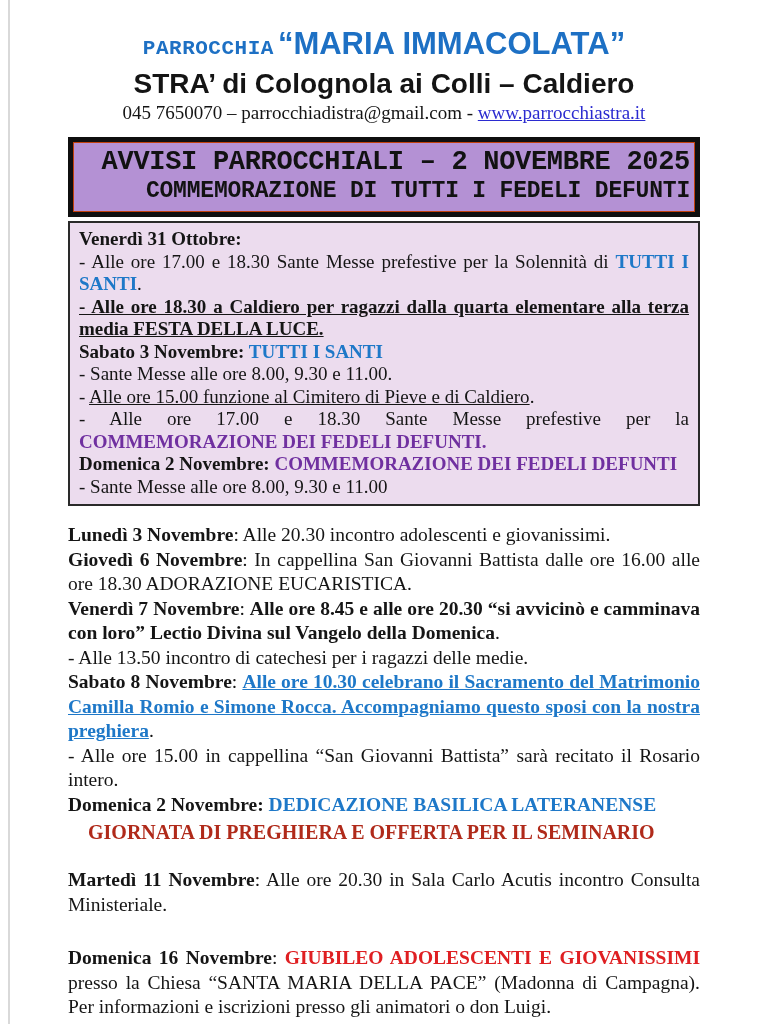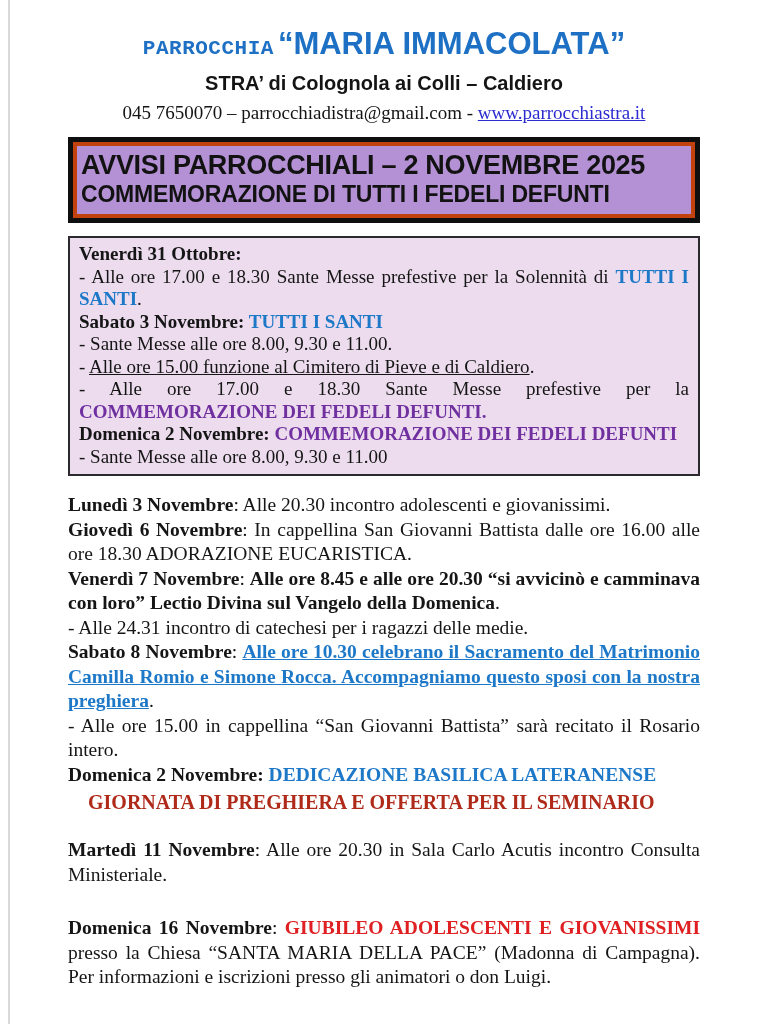--- a/index.html
+++ b/index.html
@@ -21,39 +21,39 @@
   .parrocchia{
     font-family:Liberation Mono, monospace;font-weight:bold;
     font-size:21px;color:var(--titleblue);letter-spacing:.5px;
   }
   .title{
     font-family:"Liberation Sans", sans-serif;font-weight:bold;
     font-size:31px;color:var(--titleblue);letter-spacing:0;text-align:center;
   }
   .subtitle{
     font-family:"Liberation Sans", sans-serif;font-weight:bold;
-    font-size:20px;color:#141414;margin-top:2px;line-height:29px;
+    font-size:28px;color:#141414;margin-top:2px;line-height:29px;
   }
   .contact{
     font-size:19px;margin-top:3px;line-height:23px;color:#141414;
   }
   .weblink{color:var(--linkblue);text-decoration:underline;cursor:pointer;}
   
   .banner{
     margin-top:13px;border:5px solid #0f0f0f;background:var(--bannerbg);
   }
   .banner-inner{
-    border:4px solid #c2410c;padding:4px 4px 6px 4px;text-align:left;
-    font-family:Liberation Sans, sans-serif;font-weight:bold;color:#121212;
+    border:1px solid #c2410c;padding:4px 4px 6px 4px;text-align:right;
+    font-family:Liberation Mono, monospace;font-weight:bold;color:#121212;
   }
   .banner-l1{font-size:27px;line-height:31px;letter-spacing:-.3px;}
   .banner-l2{font-size:23px;line-height:27px;letter-spacing:-.2px;}
   
   .evbox{
-    margin-top:13px;border:2px solid #2a2a2a;background:var(--boxbg);
+    margin-top:4px;border:2px solid #2a2a2a;background:var(--boxbg);
     padding:5px 9px 6px 9px;font-size:19px;line-height:22.5px;color:#151515;
   }
   .box-line{text-align:justify;}
   
   .bodytxt{
     margin-top:17px;font-size:19.5px;line-height:24.5px;color:#151515;
   }
   .para{text-align:justify;}
   .gap1{margin-top:23px;}
   .gap2{margin-top:29px;}
@@ -89,33 +89,34 @@
   <div class="banner">
     <div class="banner-inner">
       <div class="banner-l1">AVVISI PARROCCHIALI – 2 NOVEMBRE 2025</div>
       <div class="banner-l2">COMMEMORAZIONE DI TUTTI I FEDELI DEFUNTI</div>
     </div>
   </div>
 
   <div class="evbox">
       <div class="box-line"><span class="b">Venerdì 31 Ottobre:</span></div>
       <div class="box-line"><span>- Alle ore 17.00 e 18.30 Sante Messe prefestive per la Solennità di </span><span class="b blue">TUTTI I SANTI</span><span>.</span></div>
+      <div class="box-line"><span class="b u">- Alle ore 18.30 a Caldiero per ragazzi dalla quarta elementare alla terza media FESTA DELLA LUCE.</span></div>
       <div class="box-line"><span class="b">Sabato 3 Novembre: </span><span class="b blue">TUTTI I SANTI</span></div>
       <div class="box-line"><span>- Sante Messe alle ore 8.00, 9.30 e 11.00.</span></div>
       <div class="box-line"><span>- </span><span class="u">Alle ore 15.00 funzione al Cimitero di Pieve e di Caldiero</span><span>.</span></div>
       <div class="box-line"><span>- Alle ore 17.00 e 18.30 Sante Messe prefestive per la </span><span class="b purple">COMMEMORAZIONE DEI FEDELI DEFUNTI.</span></div>
       <div class="box-line"><span class="b">Domenica 2 Novembre: </span><span class="b purple">COMMEMORAZIONE DEI FEDELI DEFUNTI</span></div>
       <div class="box-line"><span>- Sante Messe alle ore 8.00, 9.30 e 11.00</span></div>
     </div>
 
   <div class="bodytxt">
       <div class="para"><span class="b">Lunedì 3 Novembre</span><span>: Alle 20.30 incontro adolescenti e giovanissimi.</span></div>
       <div class="para"><span class="b">Giovedì 6 Novembre</span><span>: In cappellina San Giovanni Battista dalle ore 16.00 alle ore 18.30 ADORAZIONE EUCARISTICA.</span></div>
       <div class="para"><span class="b">Venerdì 7 Novembre</span><span>: </span><span class="b">Alle ore 8.45 e alle ore 20.30 “si avvicinò e camminava con loro” Lectio Divina sul Vangelo della Domenica</span><span>.</span></div>
-      <div class="para"><span>- Alle 24.31 incontro di catechesi per i ragazzi delle medie.</span></div>
+      <div class="para"><span>- Alle 13.50 incontro di catechesi per i ragazzi delle medie.</span></div>
       <div class="para"><span class="b">Sabato 8 Novembre</span><span>: </span><span class="b blue u">Alle ore 10.30 celebrano il Sacramento del Matrimonio Camilla Romio e Simone Rocca. Accompagniamo questo sposi con la nostra preghiera</span><span>.</span></div>
       <div class="para"><span>- Alle ore 15.00 in cappellina “San Giovanni Battista” sarà recitato il Rosario intero.</span></div>
       <div class="para"><span class="b">Domenica 2 Novembre: </span><span class="b blue">DEDICAZIONE BASILICA LATERANENSE</span></div>
       <div class="seminario"><span>GIORNATA DI PREGHIERA E OFFERTA PER IL SEMINARIO</span></div>
       <div class="para gap1"><span class="b">Martedì 11 Novembre</span><span>: Alle ore 20.30 in Sala Carlo Acutis incontro Consulta Ministeriale.</span></div>
       <div class="para gap2"><span class="b">Domenica 16 Novembre</span><span>: </span><span class="b red">GIUBILEO ADOLESCENTI E GIOVANISSIMI</span><span> presso la Chiesa “SANTA MARIA DELLA PACE” (Madonna di Campagna). Per informazioni e iscrizioni presso gli animatori o don Luigi.</span></div>
     </div>
 
 </div>
 

